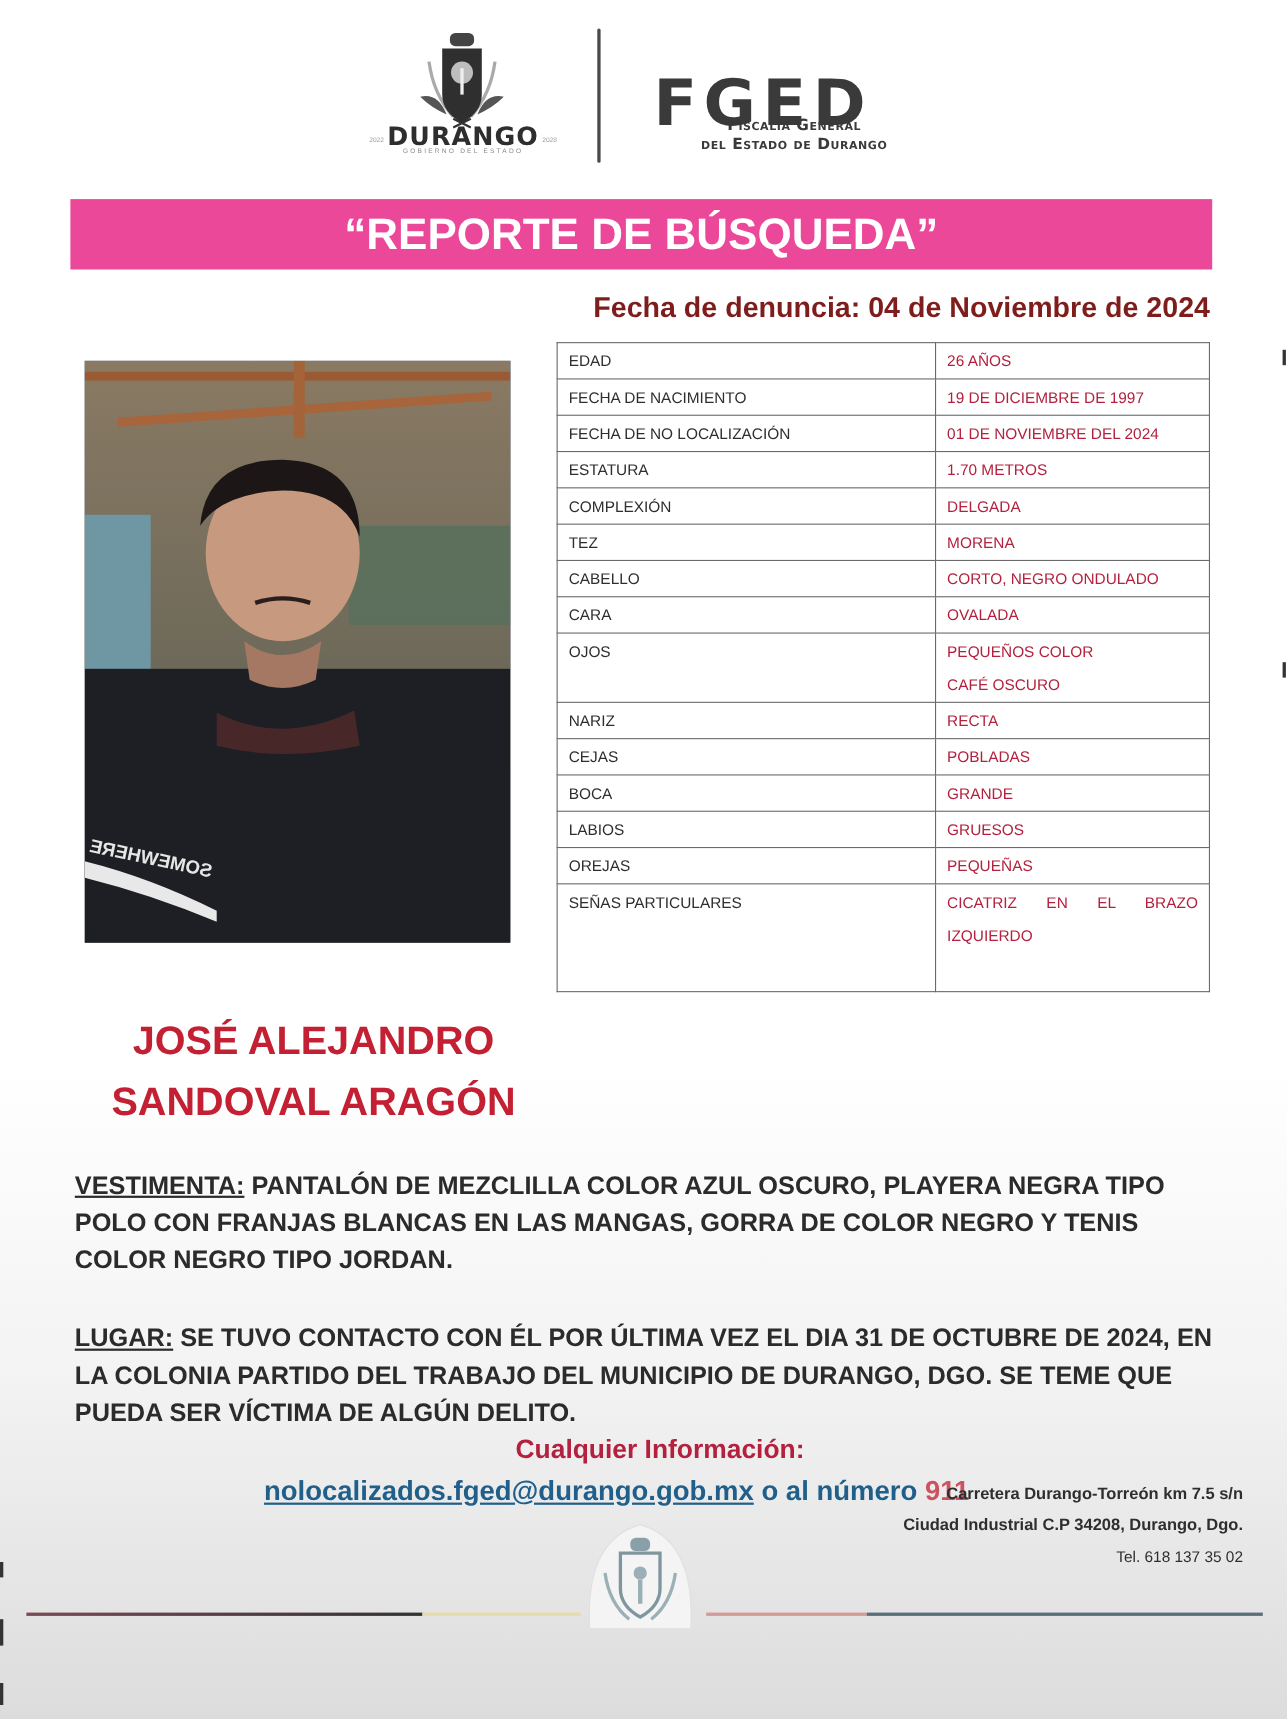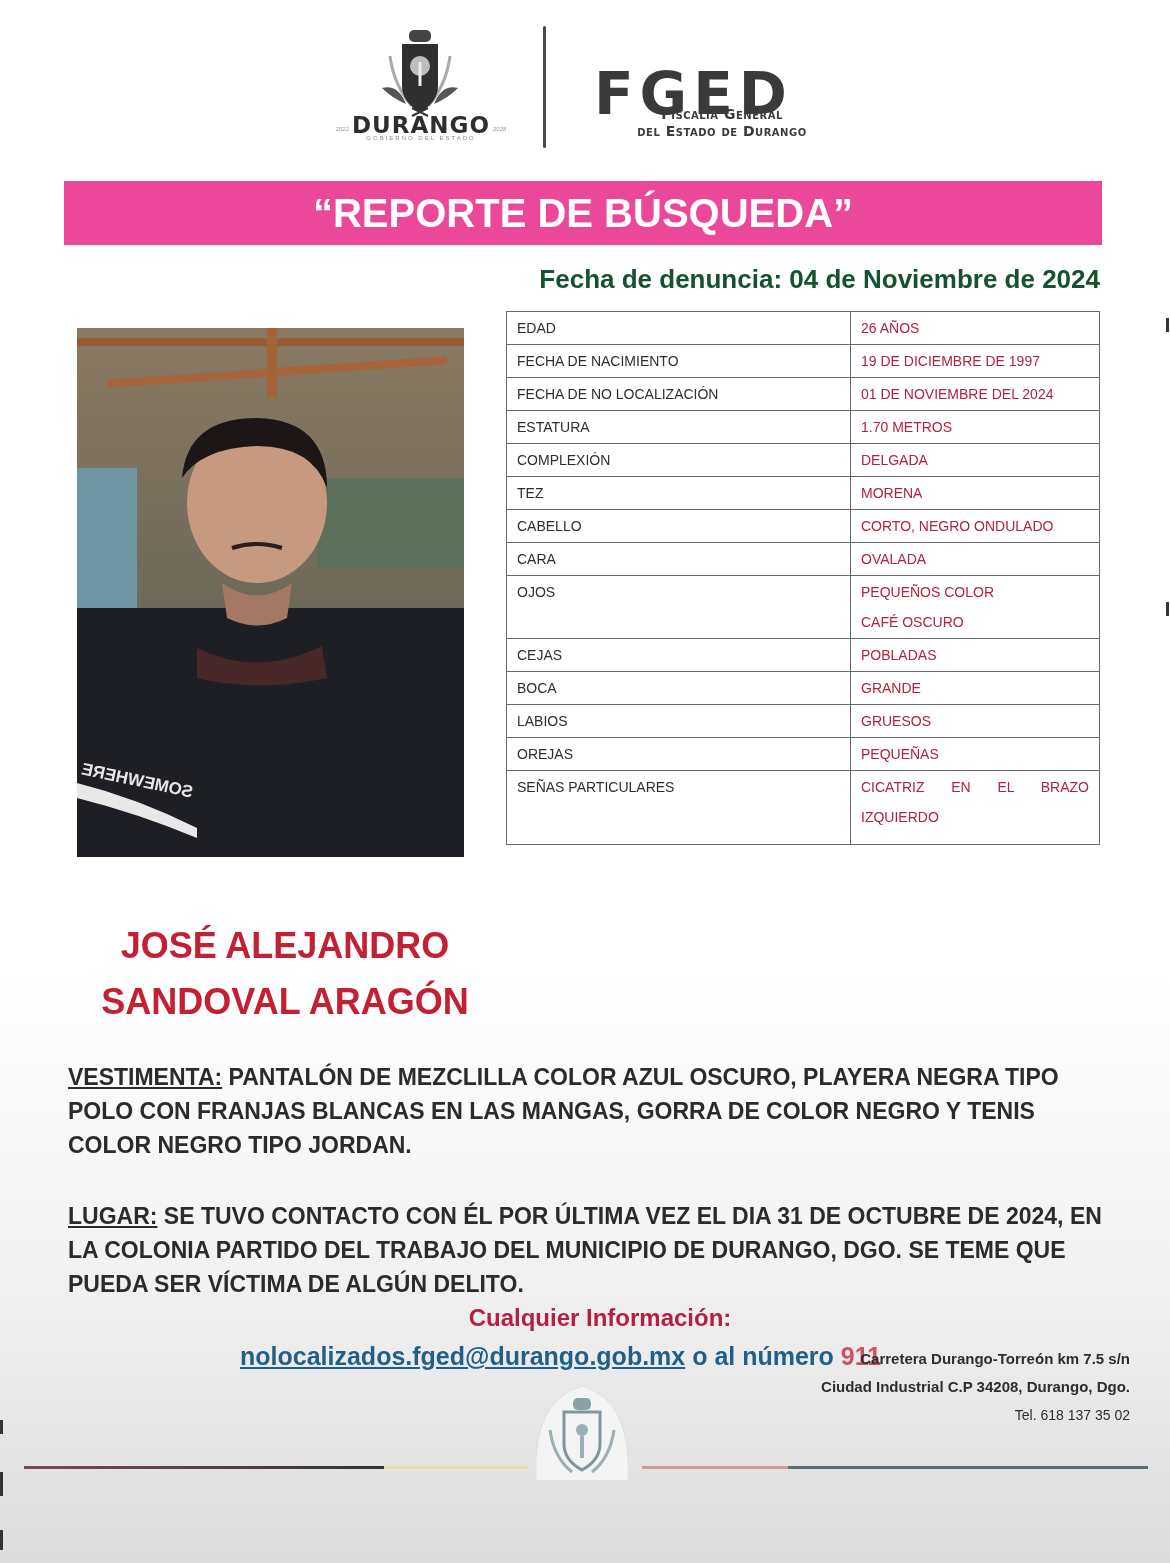--- a/index.html
+++ b/index.html
@@ -16,32 +16,32 @@
   .dgo-word { left: 318px; top: 112px; width: 206px; text-align: center; }
   .dgo-word .main { font-family: "DejaVu Sans", sans-serif; font-weight: bold; font-size: 23px; letter-spacing: 1px; color: #2e2e2e; }
   .dgo-word .side { font-size: 6px; color: #999; vertical-align: middle; margin: 0 3px; }
   .dgo-word .sub { font-size: 6px; letter-spacing: 2px; color: #8a8a8a; margin-top: -3px; }
   .hdr-divider { left: 543px; top: 26px; width: 3px; height: 122px; background: #4a4a4a; border-radius: 2px; }
   .fged { left: 594px; top: 44px; font-family: "DejaVu Sans", sans-serif; font-weight: bold; font-size: 58px; letter-spacing: 6px; color: #3a3a3a; line-height: 60px; margin-top: 20px; }
   .fged-sub { left: 594px; top: 106px; width: 256px; text-align: center; font-family: "DejaVu Sans", sans-serif; font-weight: bold; font-size: 14px; line-height: 17px; color: #3a3a3a; letter-spacing: 0.5px; }
 
   
   .banner { left: 64px; top: 181px; width: 1038px; height: 64px; background: #ec4899; color: #fff; text-align: center; font-weight: bold; font-size: 40px; line-height: 64px; }
-  .fecha { right: 70px; top: 264px; font-weight: bold; font-size: 26px; color: #14532d; }
+  .fecha { right: 70px; top: 264px; font-weight: bold; font-size: 26px; color: #7f1d1d; }
 
   
   .photo { left: 77px; top: 328px; width: 387px; height: 529px; overflow: hidden; background: #1c1d22; }
 
   
   .info-table { left: 506px; top: 311px; width: 594px; border-collapse: collapse; font-weight: normal; font-size: 14px; }
   .info-table td { border: 1.5px solid #6a6a6a; padding: 1px 10px; line-height: 30px; vertical-align: top; }
   .info-table td.k { width: 243px; color: #2e2e2e; }
   .info-table td.v { color: #b3213e; }
   .info-table td.just { text-align: justify; text-align-last: left; }
-  .info-table tr.tall td { padding-bottom: 12px; }
+  .info-table tr.tall td { padding-bottom: 36px; }
 
   
   .name { left: 60px; top: 893px; width: 450px; text-align: center; font-weight: bold; font-size: 36px; line-height: 56px; color: #c42033; margin-top: 25px; }
 
   
   .para { left: 68px; width: 1040px; font-weight: bold; font-size: 23px; line-height: 34px; color: #2b2b2b; }
   .para .lbl { text-decoration: underline; }
   .vest { top: 1060px; }
   .lugar { top: 1199px; }
 
@@ -150,20 +150,24 @@
       </tr>
     <tr>
         <td class="k">CARA</td>
         <td class="v">OVALADA</td>
       </tr>
     <tr>
         <td class="k">OJOS</td>
         <td class="v" style="padding-right:76px;">PEQUEÑOS COLOR CAFÉ OSCURO</td>
       </tr>
     <tr>
+        <td class="k">NARIZ</td>
+        <td class="v">RECTA</td>
+      </tr>
+    <tr>
         <td class="k">CEJAS</td>
         <td class="v">POBLADAS</td>
       </tr>
     <tr>
         <td class="k">BOCA</td>
         <td class="v">GRANDE</td>
       </tr>
     <tr>
         <td class="k">LABIOS</td>
         <td class="v">GRUESOS</td>

